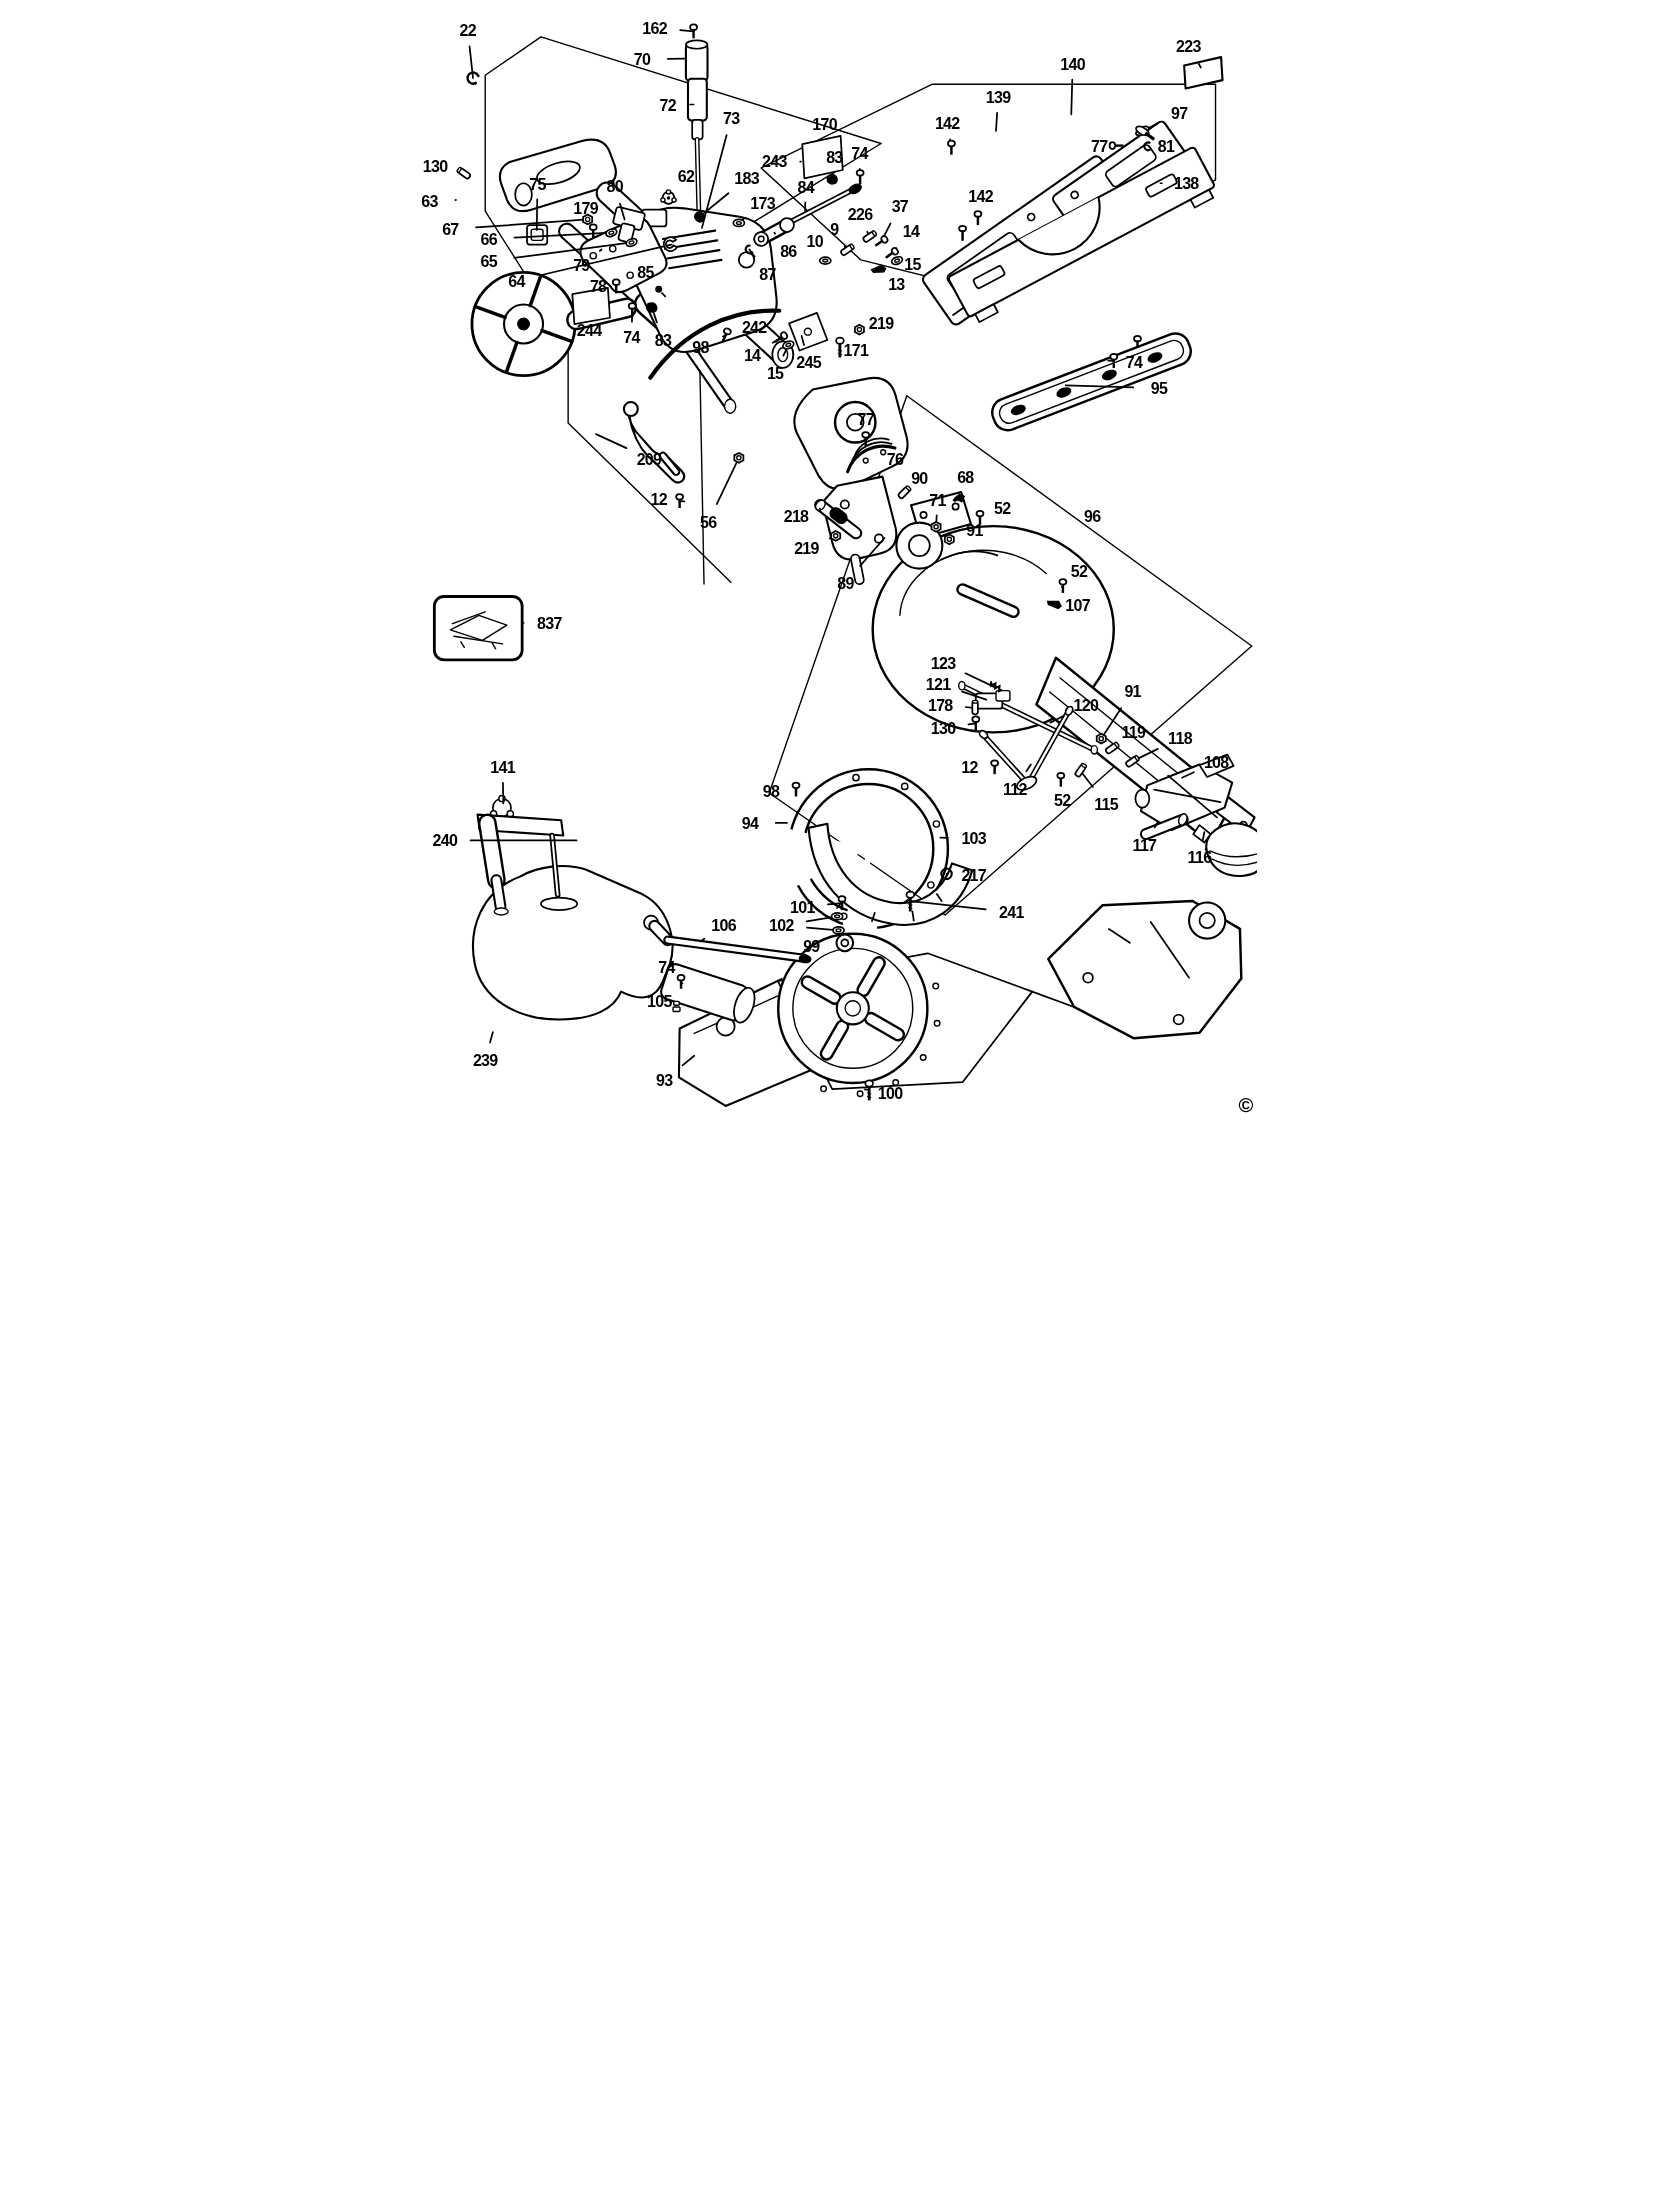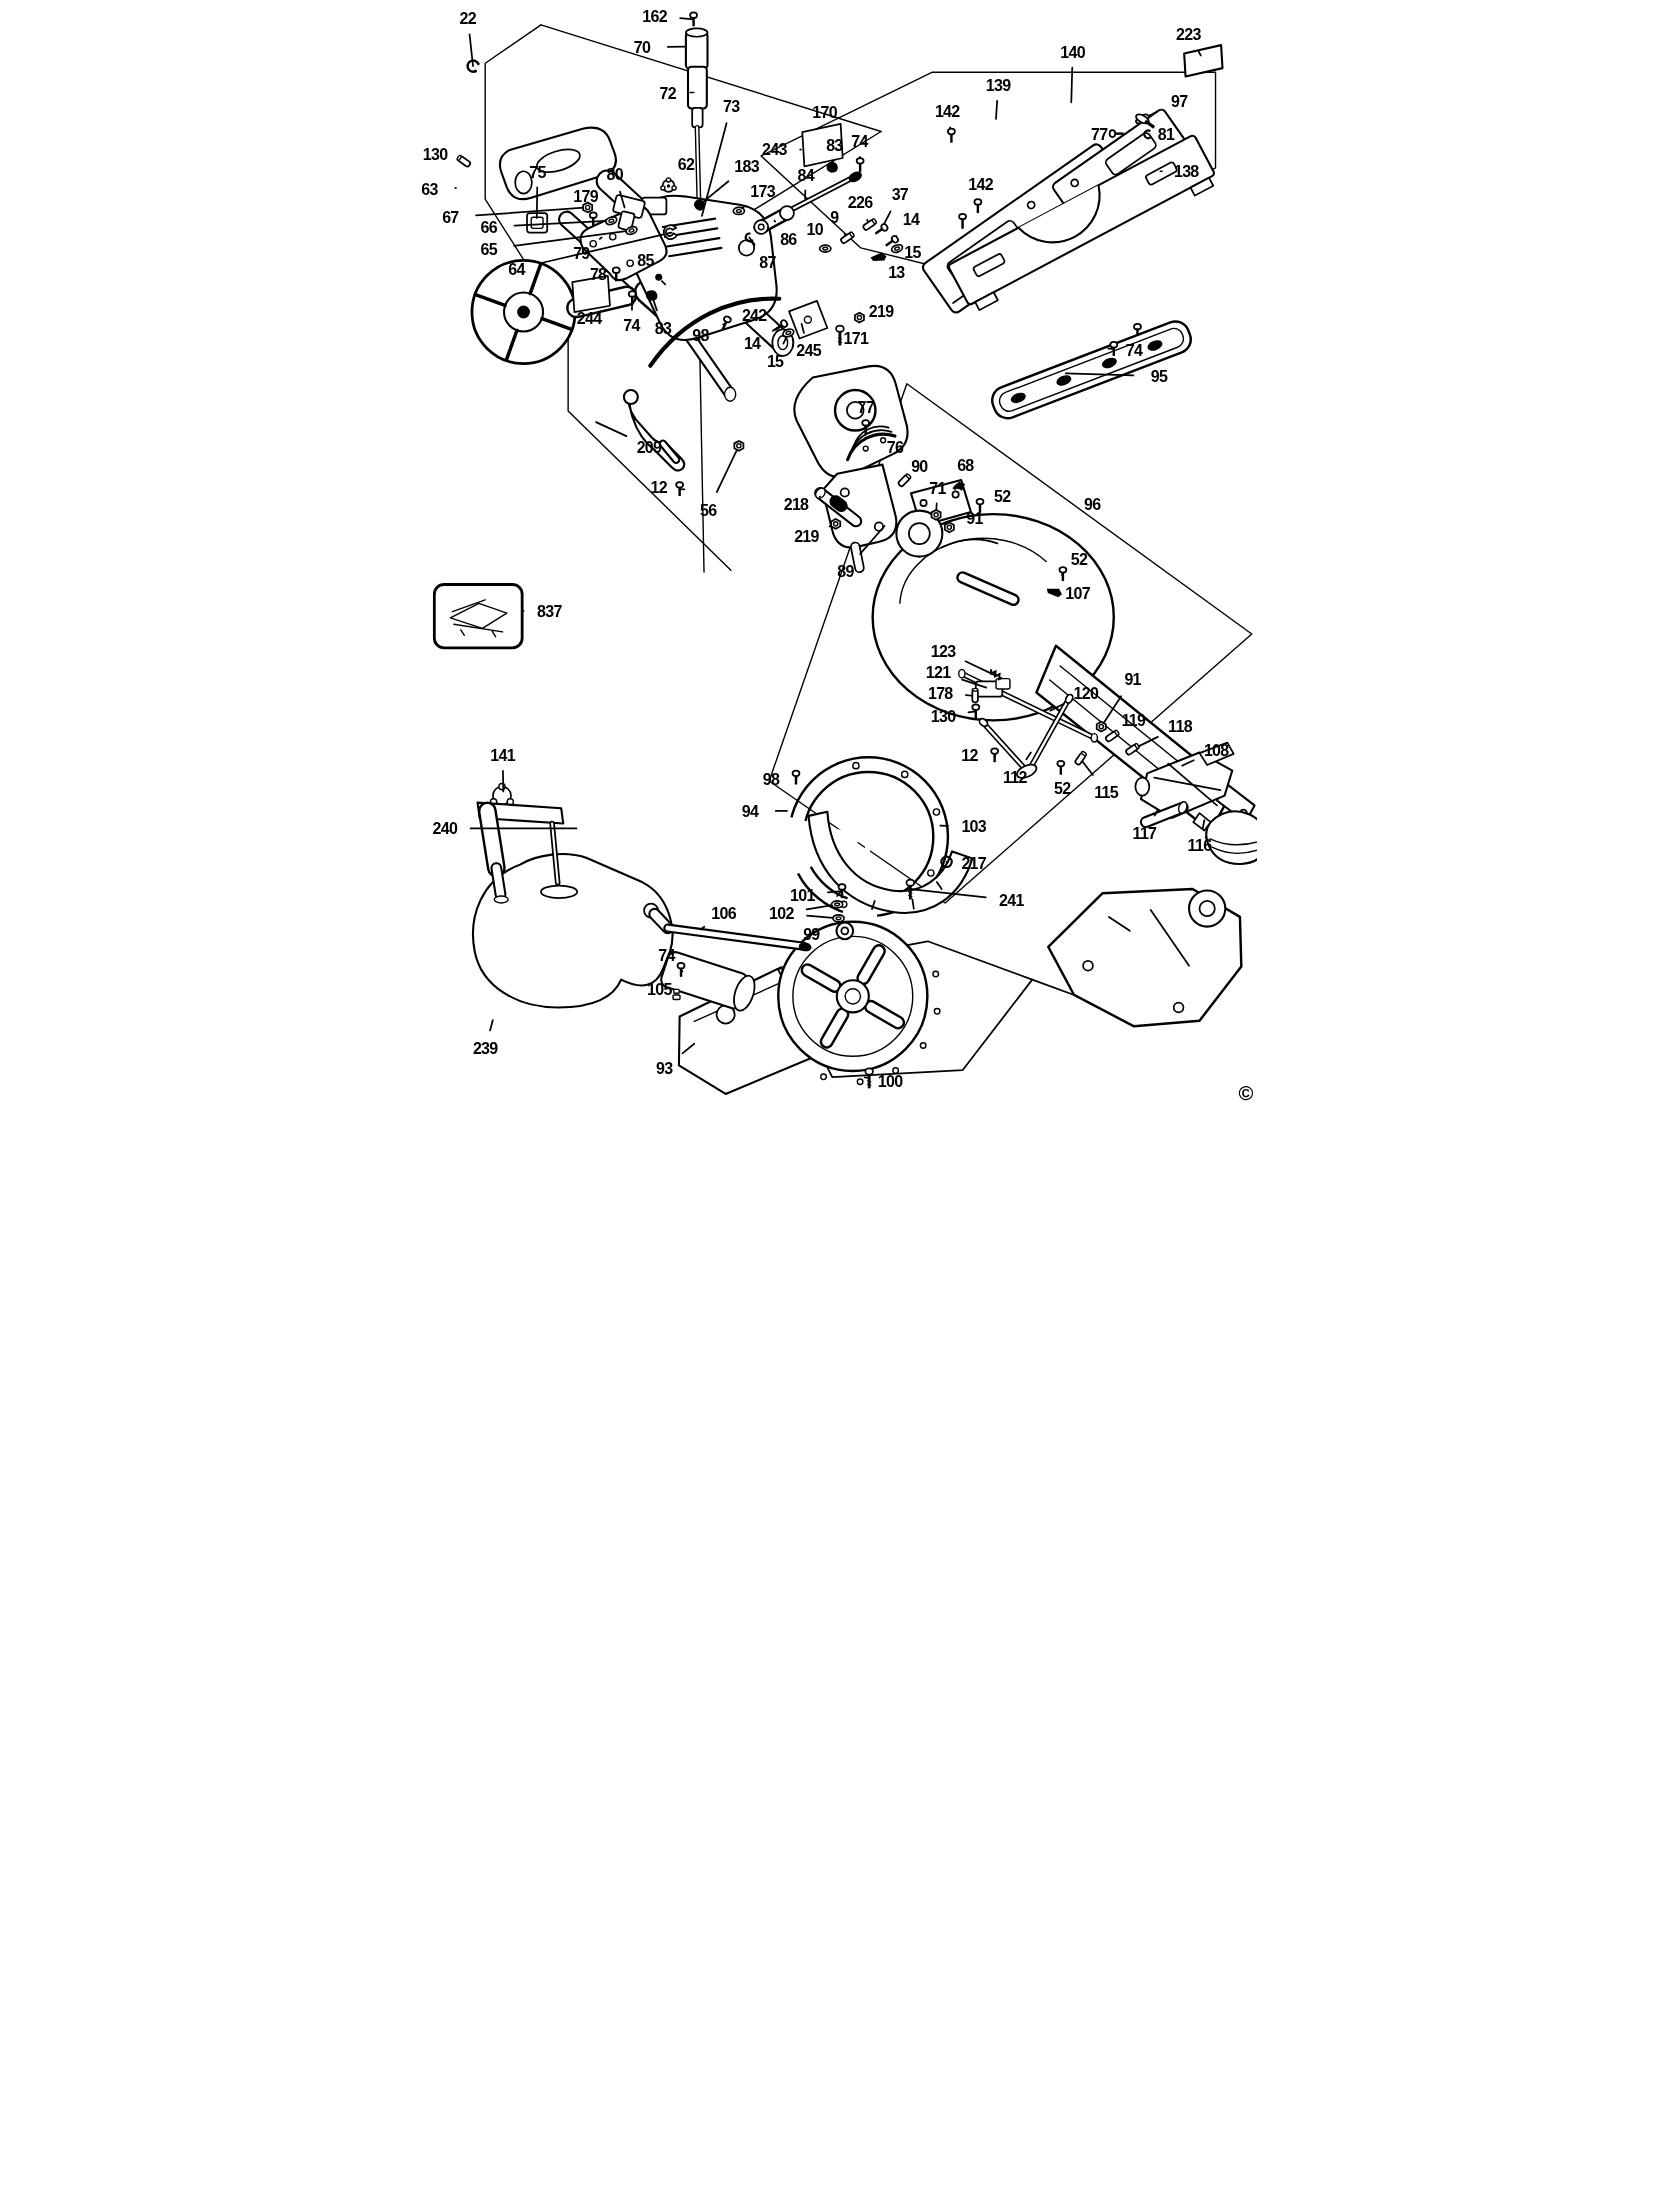--- a/index.html
+++ b/index.html
@@ -1,16 +1,16 @@
 <!DOCTYPE html>
 <html style="font-size:11px"><head>
 <meta charset="utf-8">
 <style>
   html,body{margin:0;padding:0;background:#ffffff;}
-  .stage{width:838px;margin:4px auto;background:#ffffff;}
+  .stage{width:838px;margin:16px auto;background:#ffffff;}
   svg{display:block;width:100%;height:auto;}
   .callout-label{
     font-family:"Liberation Sans","DejaVu Sans",sans-serif;
     font-weight:bold;font-size:46px;letter-spacing:-2px;
     fill:#000;stroke:none;text-anchor:middle;dominant-baseline:central;
   }
   .leader{stroke:#000;stroke-width:5;fill:none;stroke-linecap:round;}
   .t4{stroke-width:4}.t5{stroke-width:5}.t6{stroke-width:6}.t7{stroke-width:7}
   .t8{stroke-width:8}.t9{stroke-width:9}.t10{stroke-width:10}.t12{stroke-width:12}
   .t14{stroke-width:14}.t16{stroke-width:16}.t20{stroke-width:20}.t22{stroke-width:22}

